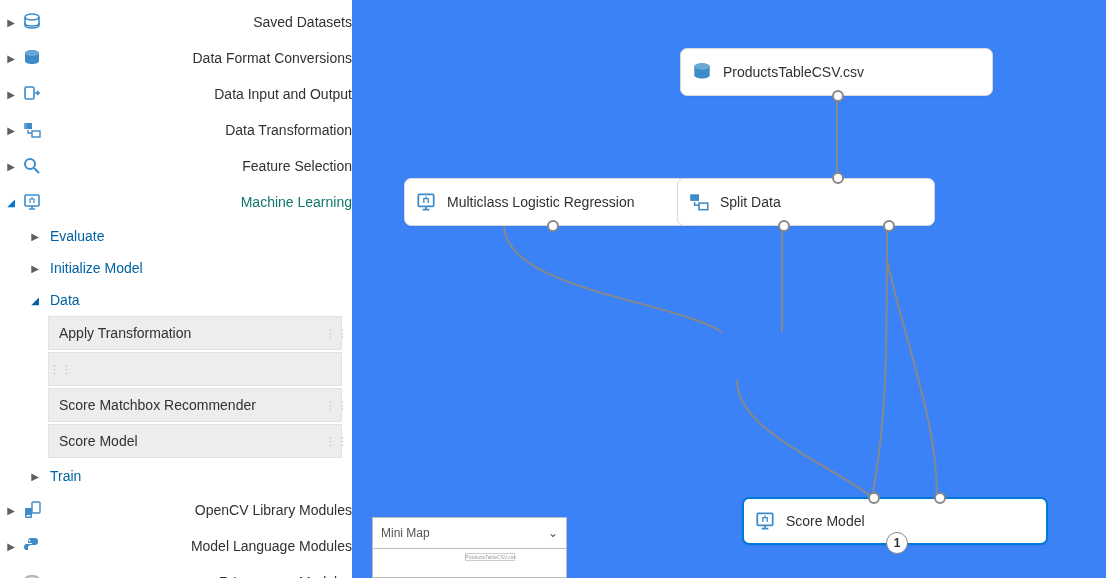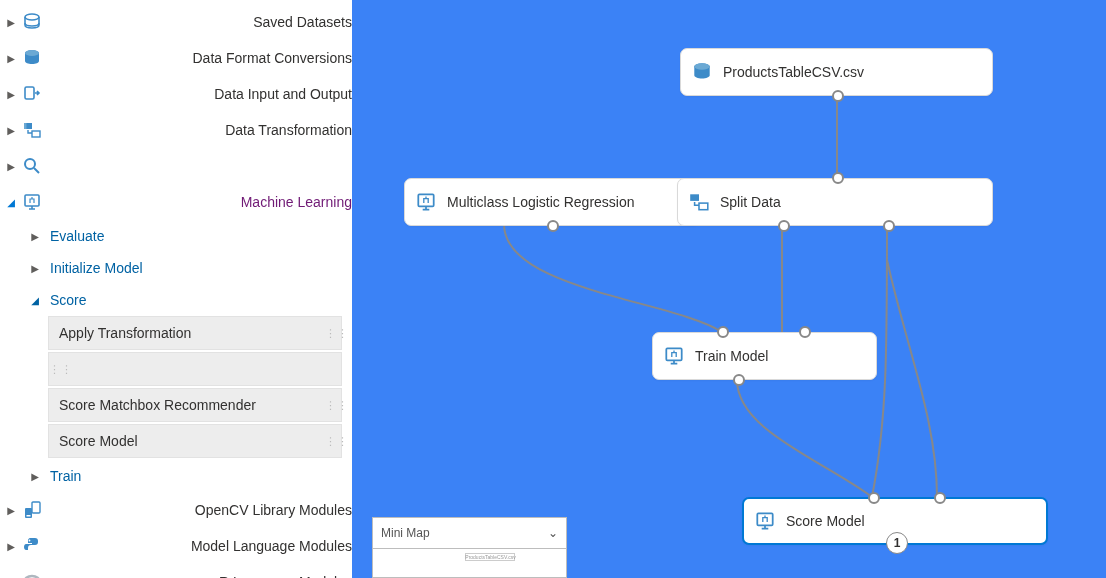--- a/index.html
+++ b/index.html
@@ -40,21 +40,21 @@
   display: flex;
   align-items: center;
   justify-content: center;
 }
 .tree-item .label {
   flex: 1;
   color: #323130;
   text-align: right;
 }
 .tree-item.expanded .caret { color: #0078d4; }
-.tree-item.ml .label { color: #701a75; font-weight: 500;}
+.tree-item.ml .label { color: #0f766e; font-weight: 500;}
 .sub-item {
   display: flex;
   align-items: center;
   height: 32px;
   padding-left: 28px;
   cursor: pointer;
 }
 .sub-item .caret {
   width: 14px;
   font-size: 10px;
@@ -248,20 +248,21 @@
   </div>
 
   <div class="tree-item">
     <span class="caret">▶</span>
     <span class="icon">
       <svg width="20" height="20" viewBox="0 0 20 20">
           <circle cx="8" cy="8" r="5" fill="none" stroke="#3d8bc8" stroke-width="2"></circle>
           <path d="M12 12l5 5" stroke="#3d8bc8" stroke-width="2"></path>
         </svg>
     </span>
+    <span class="label">Feature Selection</span>
   </div>
 
   <div class="tree-item expanded ml">
     <span class="caret">◢</span>
     <span class="icon">
       <svg width="20" height="20" viewBox="0 0 20 20">
           <rect x="3" y="3" width="14" height="11" rx="1" fill="none" stroke="#3d8bc8" stroke-width="1.6"></rect>
           <path d="M7 17h6M10 14v3" stroke="#3d8bc8" stroke-width="1.6"></path>
           <path d="M8 11V7h4v4M10 7v-2" fill="none" stroke="#3d8bc8" stroke-width="1.2"></path>
         </svg>
@@ -272,21 +273,21 @@
   <div class="sub-item">
     <span class="caret">▶</span>
     <span class="label">Evaluate</span>
   </div>
   <div class="sub-item">
     <span class="caret">▶</span>
     <span class="label">Initialize Model</span>
   </div>
   <div class="sub-item expanded">
     <span class="caret">◢</span>
-    <span class="label">Score</span>
+    <span class="label">Data</span>
   </div>
 
   <div class="leaf-item">
     <span class="label">Apply Transformation</span>
     <span class="grip">⋮⋮</span>
   </div>
   <div class="leaf-item">
     <span class="grip">⋮⋮</span>
   </div>
   <div class="leaf-item">
@@ -367,47 +368,34 @@
       <svg width="22" height="22" viewBox="0 0 20 20">
           <rect x="3" y="3" width="14" height="11" rx="1" fill="none" stroke="#3d8bc8" stroke-width="1.6"></rect>
           <path d="M7 17h6M10 14v3" stroke="#3d8bc8" stroke-width="1.6"></path>
           <path d="M8 11V7h4v4M10 7v-2" fill="none" stroke="#3d8bc8" stroke-width="1.2"></path>
         </svg>
     </span>
     <span class="nlabel">Multiclass Logistic Regression</span>
     <span class="port out" style="left:142px;"></span>
   </div>
 
-  <div class="node" style="left:325px; top:178px; width:316px;">
+  <div class="node" style="left:325px; top:178px; width:258px;">
     <span class="nicon">
       <svg width="22" height="22" viewBox="0 0 20 20">
           <rect x="2" y="3" width="8" height="6" fill="#3d8bc8"></rect>
           <rect x="10" y="11" width="8" height="6" fill="none" stroke="#3d8bc8" stroke-width="1.4"></rect>
           <path d="M6 10v3h4" fill="none" stroke="#3d8bc8" stroke-width="1.4"></path>
         </svg>
     </span>
     <span class="nlabel">Split Data</span>
     <span class="port in" style="left:154px;"></span>
     <span class="port out" style="left:100px;"></span>
     <span class="port out" style="left:205px;"></span>
   </div>
 
-  <div class="node" style="left:300px; top:332px; width:225px;">
-    <span class="nicon">
-      <svg width="22" height="22" viewBox="0 0 20 20">
-          <rect x="3" y="3" width="14" height="11" rx="1" fill="none" stroke="#3d8bc8" stroke-width="1.6"></rect>
-          <path d="M7 17h6M10 14v3" stroke="#3d8bc8" stroke-width="1.6"></path>
-          <path d="M8 11V7h4v4M10 7v-2" fill="none" stroke="#3d8bc8" stroke-width="1.2"></path>
-        </svg>
-    </span>
-    <span class="nlabel">Train Model</span>
-    <span class="port in" style="left:64px;"></span>
-    <span class="port in" style="left:146px;"></span>
-    <span class="port out" style="left:80px;"></span>
-  </div>
 
   <div class="node selected" style="left:390px; top:497px; width:306px;">
     <span class="nicon">
       <svg width="22" height="22" viewBox="0 0 20 20">
           <rect x="3" y="3" width="14" height="11" rx="1" fill="none" stroke="#3d8bc8" stroke-width="1.6"></rect>
           <path d="M7 17h6M10 14v3" stroke="#3d8bc8" stroke-width="1.6"></path>
           <path d="M8 11V7h4v4M10 7v-2" fill="none" stroke="#3d8bc8" stroke-width="1.2"></path>
         </svg>
     </span>
     <span class="nlabel">Score Model</span>

